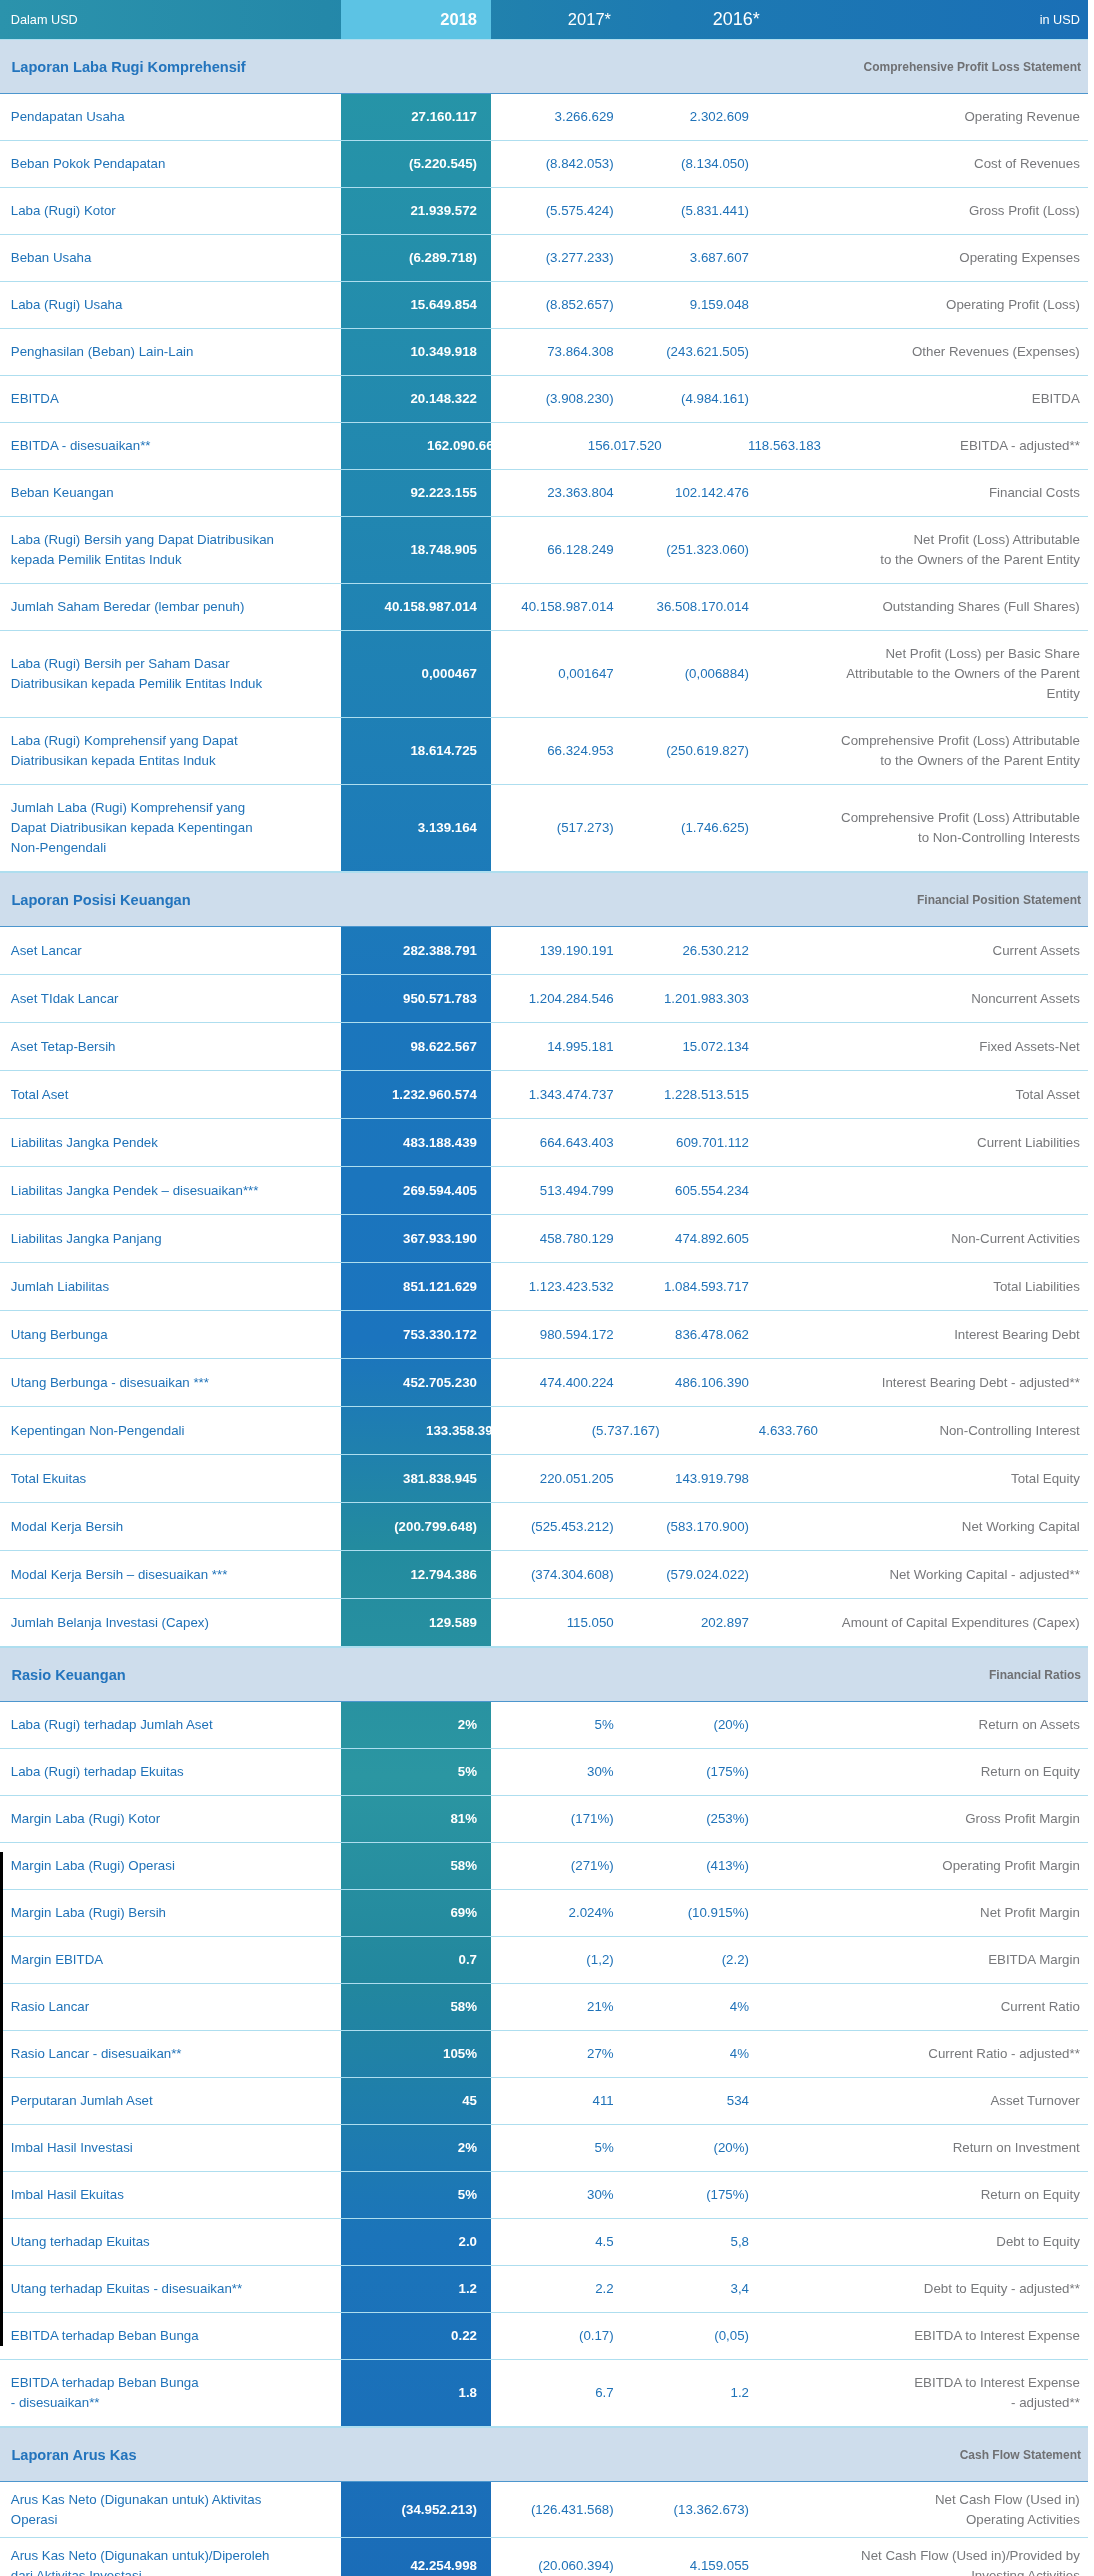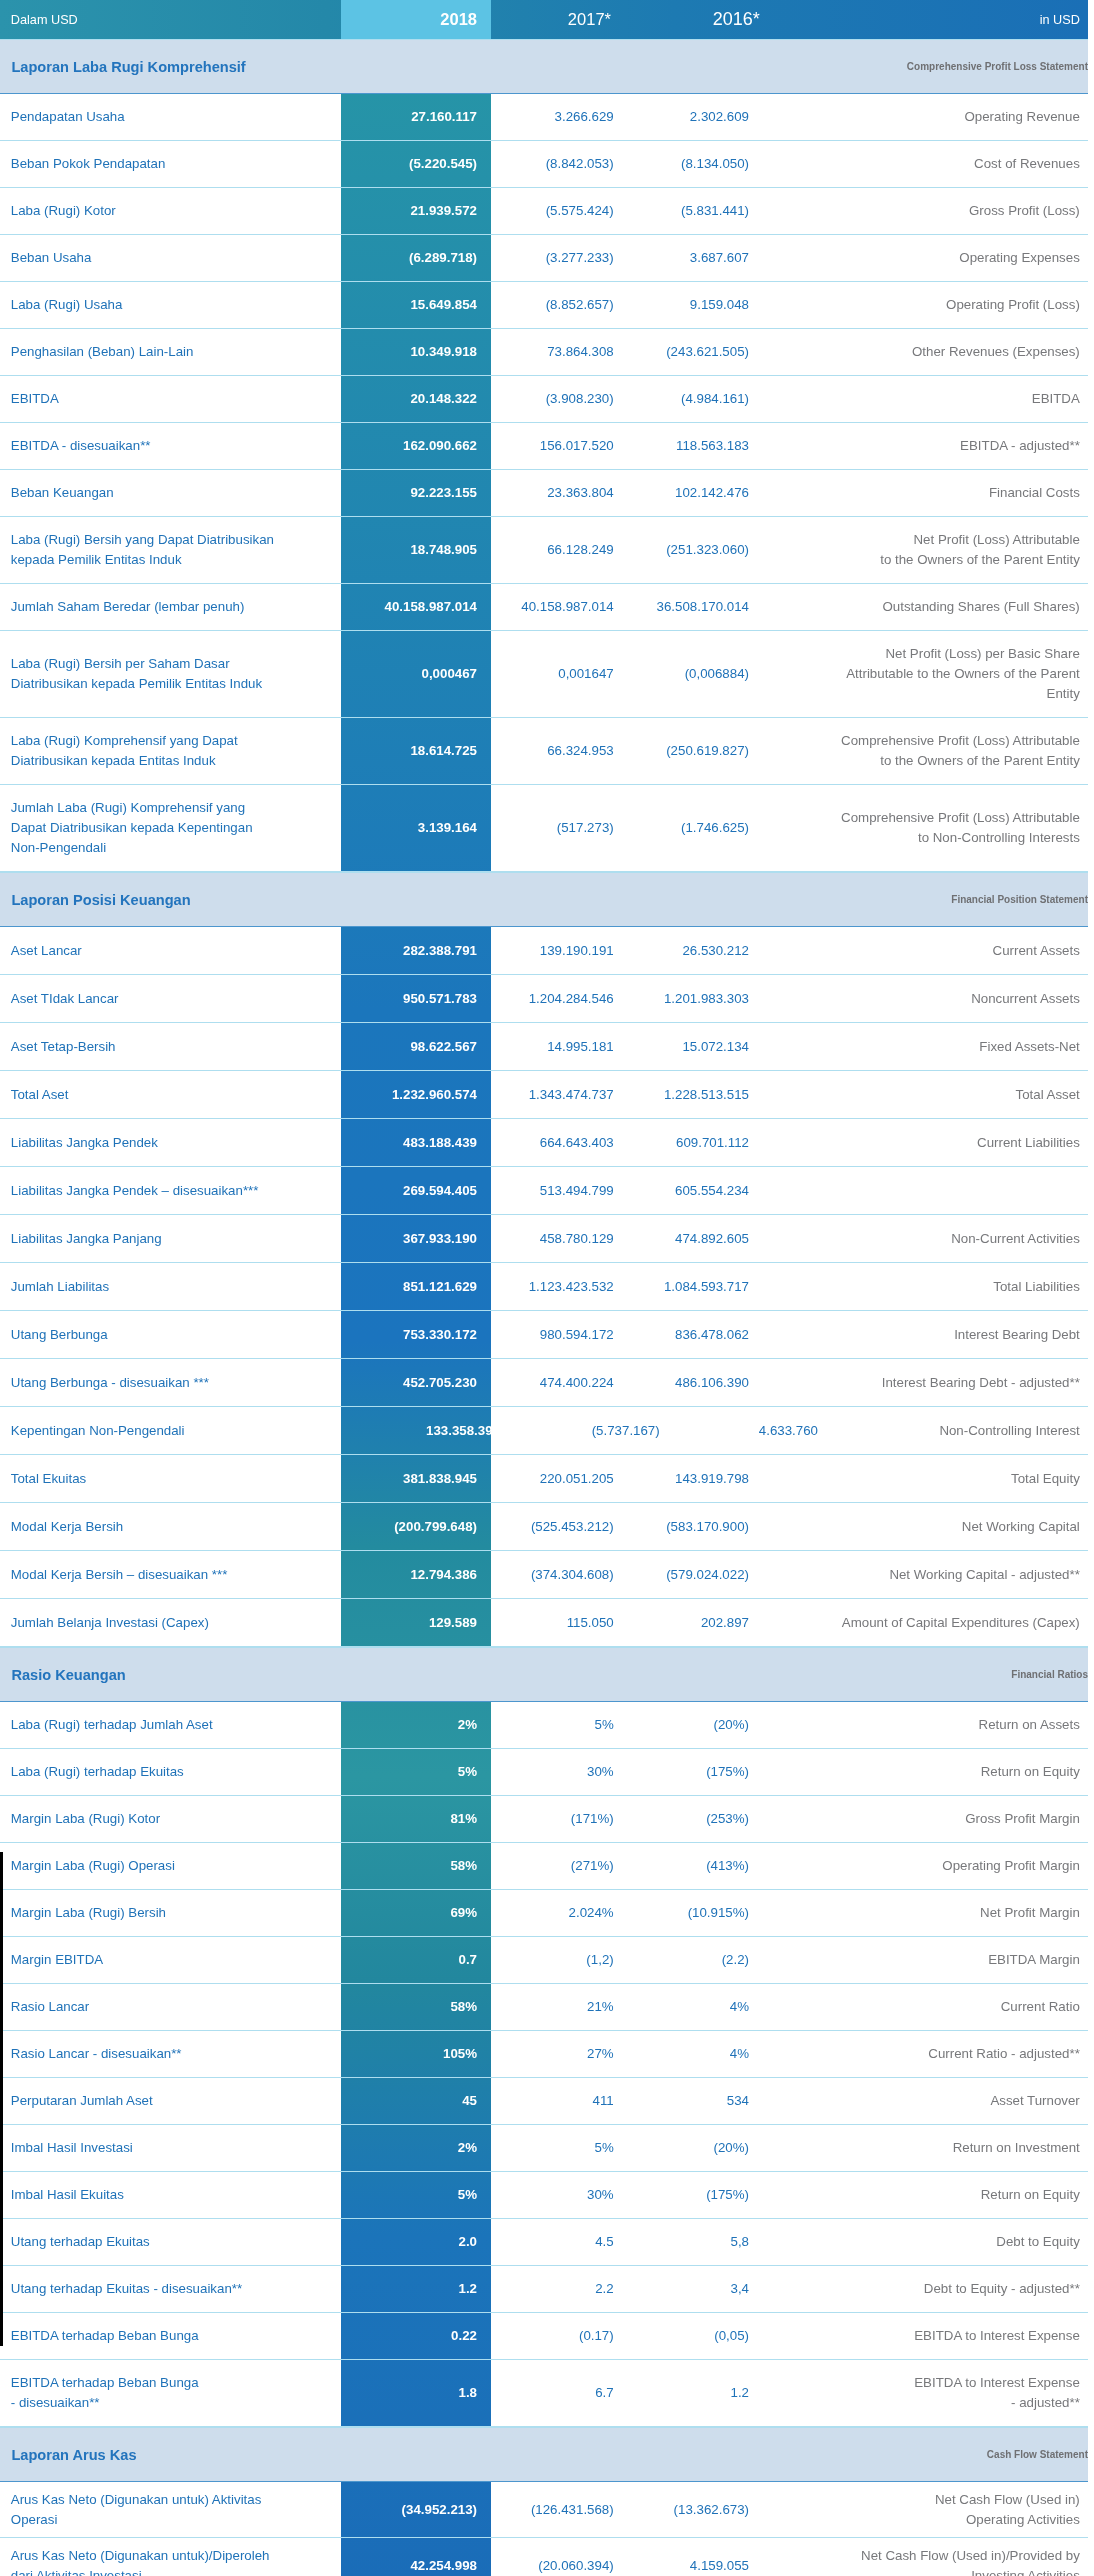--- a/index.html
+++ b/index.html
@@ -43,21 +43,21 @@
   .band{
     position:relative;z-index:1;
     display:grid;grid-template-columns:1fr 1fr;
     align-items:center;
     height:53px;
     background:#CEDDEC;
     border-top:1.3px solid #AEDEEF;
     border-bottom:1.9px solid #4C96CE;
   }
   .band .t-id{padding-left:11.4px;font-size:14.6px;font-weight:bold;color:#2374BD;}
-  .band .t-en{padding-right:0;font-size:10px;font-weight:bold;color:#6F7073;text-align:right;}
+  .band .t-en{padding-right:7px;font-size:12px;font-weight:bold;color:#6F7073;text-align:right;}
   
   .row{
     position:relative;z-index:1;
     display:grid;
     grid-template-columns:341px 150px 136px 136px 1fr;
     border-bottom:1.3px solid #AEDEEF;
     background:transparent;
   }
   .row .cell{
     display:flex;align-items:center;
@@ -134,21 +134,21 @@
           <div class="cell c-2016">(243.621.505)</div>
           <div class="cell c-en">Other Revenues (Expenses)</div>
         </div>
         <div class="row" style="min-height: 46px;">
           <div class="cell c-label">EBITDA</div>
           <div class="cell c-2018">20.148.322</div>
           <div class="cell c-2017">(3.908.230)</div>
           <div class="cell c-2016">(4.984.161)</div>
           <div class="cell c-en">EBITDA</div>
         </div>
-        <div class="row" style="min-height: 46px;">
+        <div class="row" style="min-height: 46px; gap: 24px;">
           <div class="cell c-label">EBITDA - disesuaikan**</div>
           <div class="cell c-2018">162.090.662</div>
           <div class="cell c-2017">156.017.520</div>
           <div class="cell c-2016">118.563.183</div>
           <div class="cell c-en">EBITDA - adjusted**</div>
         </div>
         <div class="row" style="min-height: 46px;">
           <div class="cell c-label">Beban Keuangan</div>
           <div class="cell c-2018">92.223.155</div>
           <div class="cell c-2017">23.363.804</div>

